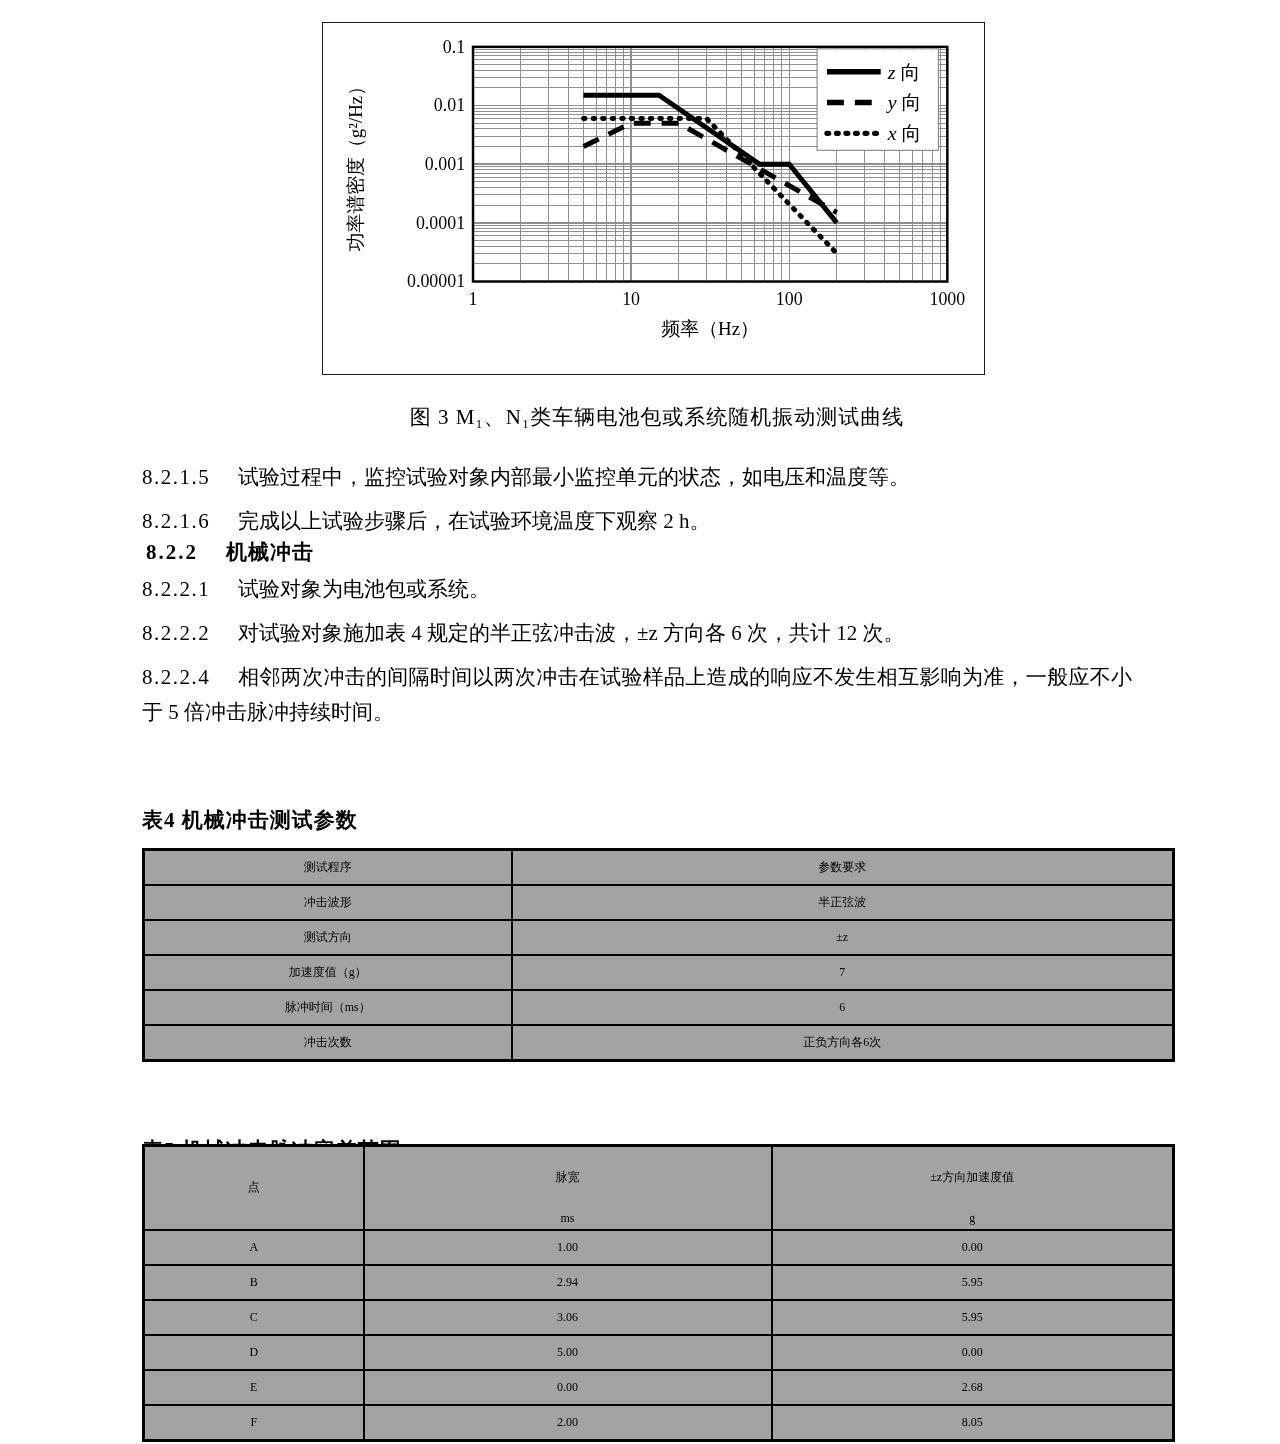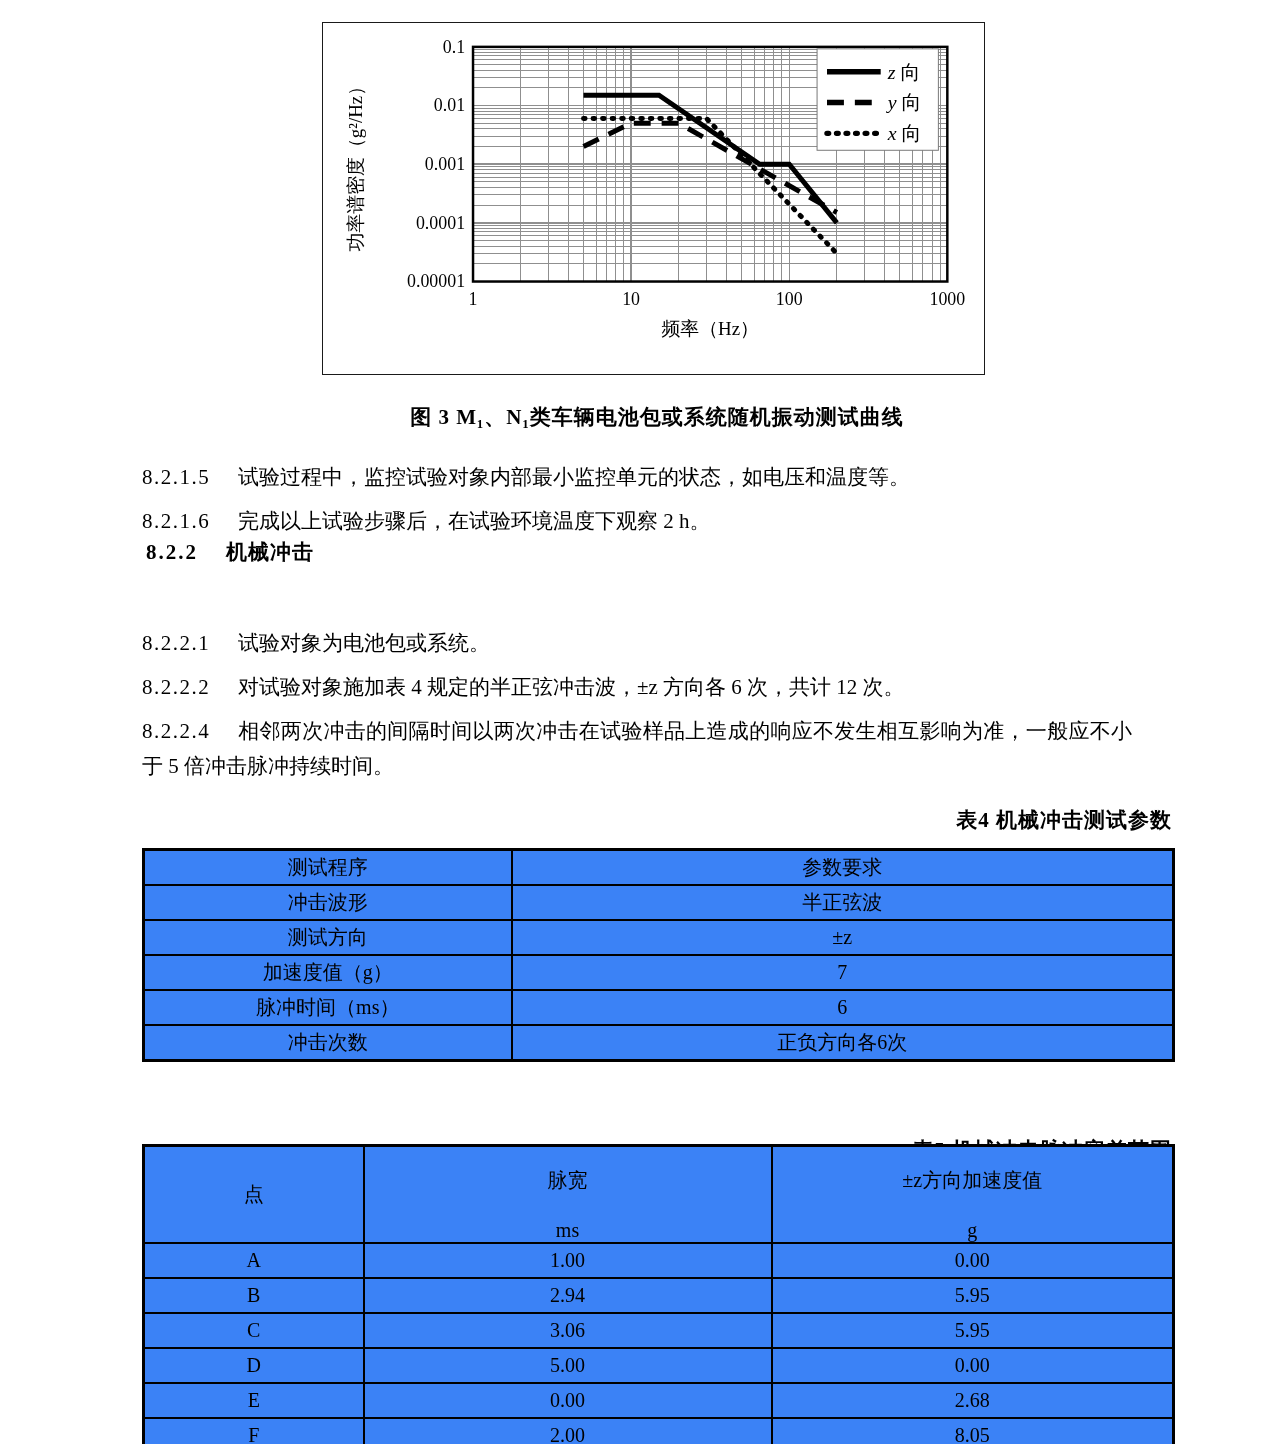--- a/index.html
+++ b/index.html
@@ -8,42 +8,42 @@
     font-family:"Liberation Serif","DejaVu Serif",serif;overflow:hidden;
   }
   
   .figure-box{
     position:absolute;left:322px;top:22px;width:663px;height:353px;
     border:1.5px solid #1a1a1a;background:#fff;box-sizing:border-box;
   }
   .figure-box svg{display:block;width:100%;height:100%;}
   .fig-caption{
     position:absolute;left:142px;top:403px;width:1030px;text-align:center;
-    font-weight:bold;font-size:21px;letter-spacing:1px;
+    font-weight:normal;font-size:21px;letter-spacing:1px;
   }
   
   .clause-group{position:absolute;left:142px;width:990px;}
   #clauses1{top:451px;}
-  #clauses2{top:617px;}
+  #clauses2{top:563px;}
   .clause{margin:0;font-size:21px;line-height:35px;text-align:justify;}
   .cnum{display:inline-block;min-width:78px;letter-spacing:1.5px;margin-right:18px;white-space:nowrap;margin-top:9px;}
   .sub-heading{
     position:absolute;left:142px;top:534px;margin:4px;font-size:21px;font-weight:bold;letter-spacing:1px;
   }
   .sub-heading .hnum{margin-right:28px;letter-spacing:2px;}
   
   .tbl-caption{
-    position:absolute;left:142px;width:1030px;text-align:right;
+    position:absolute;left:142px;width:1030px;text-align:left;
     font-weight:bold;font-size:21px;letter-spacing:1px;
   }
   #table4-caption{top:806px;}
   #table5-caption{top:1136px;}
   table.doc{
     position:absolute;left:142px;width:1030px;border-collapse:collapse;
-    font-size:20px;table-layout:fixed;background:#3b82f6;
+    font-size:12px;table-layout:fixed;background:#a3a3a3;
   }
   #table4{top:848px;}
   #table5{top:1144px;}
   table.doc td,table.doc th{
     border:2px solid #000;text-align:center;vertical-align:middle;
     font-weight:normal;padding:0;height:33px;
   }
   table.doc{border:3px solid #000;}
   #table4 tr{height:35px;}
   #table5 tr.data-row{height:35px;}

